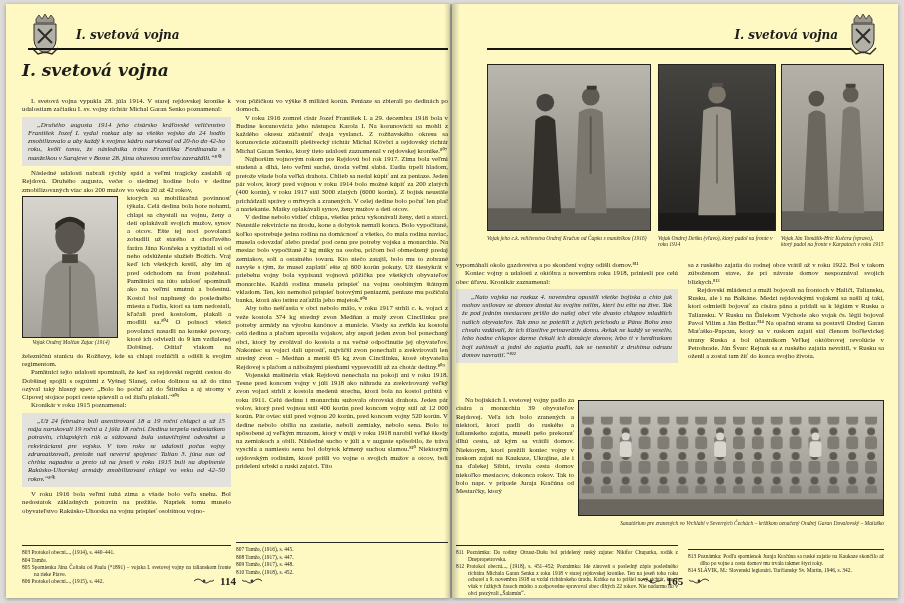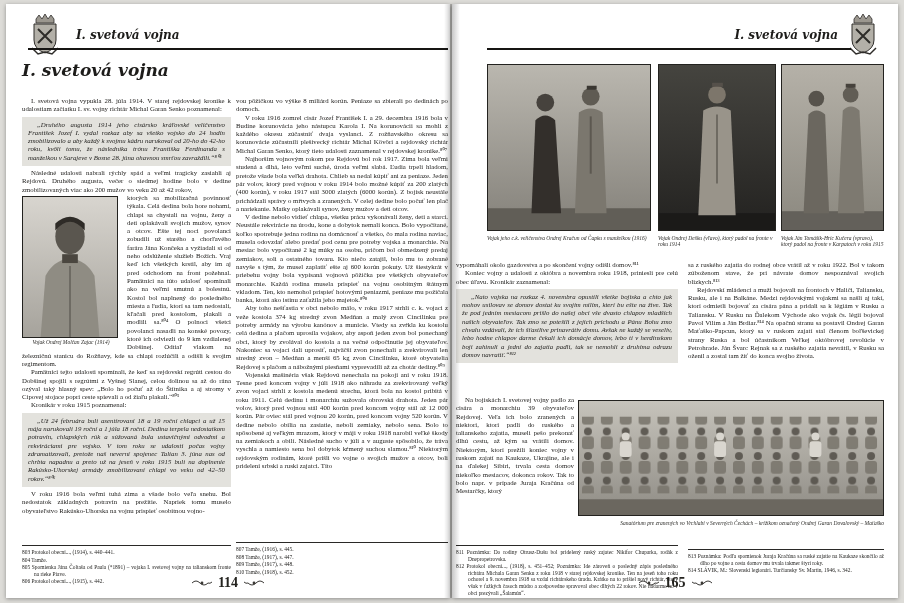--- a/index.html
+++ b/index.html
@@ -4,21 +4,21 @@
 <style>
   html,body{margin:0;padding:0;}
   body{
     width:904px;height:603px;position:relative;overflow:hidden;
     background:#dddcd8;
     font-family:"Liberation Serif", serif;
     color:#1d1c1a;
     -webkit-font-smoothing:antialiased;
   }
   .page{
-    position:absolute;top:4px;height:594px;background:#ffffff;
+    position:absolute;top:4px;height:594px;background:#fef9c3;
     box-shadow:0 1px 4px rgba(0,0,0,.35);
   }
   .page.left{left:6px;width:444px;}
   .page.right{left:452px;width:446px;}
   .gutter{
     position:absolute;left:444px;top:4px;width:16px;height:594px;z-index:6;pointer-events:none;
     background:linear-gradient(90deg,rgba(0,0,0,0) 0%,rgba(0,0,0,.22) 50%,rgba(0,0,0,0) 100%);
   }
   .abs{position:absolute;}
   .header-title{
@@ -47,21 +47,21 @@
   .photo svg{display:block;width:100%;height:100%;}
   .caption{
     font-style:italic;font-size:5.5px;line-height:6.4px;color:#2b2a27;text-align:left;
   }
   .caption.center{text-align:center;margin-top:2px;}
   .caption.right{text-align:right;}
   .fn{font-size:5.4px;line-height:6.6px;border-top:1px solid #2a2927;padding-top:3px;text-align:justify;}
   .fn div{padding-left:12px;text-indent:-12px;margin-bottom:1px;}
   .pagenum-row{
     display:flex;align-items:center;justify-content:center;gap:5px;
-    font-size:14px;font-weight:bold;color:#24231f;
+    font-size:11px;font-weight:bold;color:#24231f;
   }
   .orn{display:inline-block;line-height:0;}
   .orn.flip svg{transform:scaleX(-1);}
   .crest{display:block;line-height:0;}
 </style>
 </head>
 <body>
 
 <div class="page left">
 

